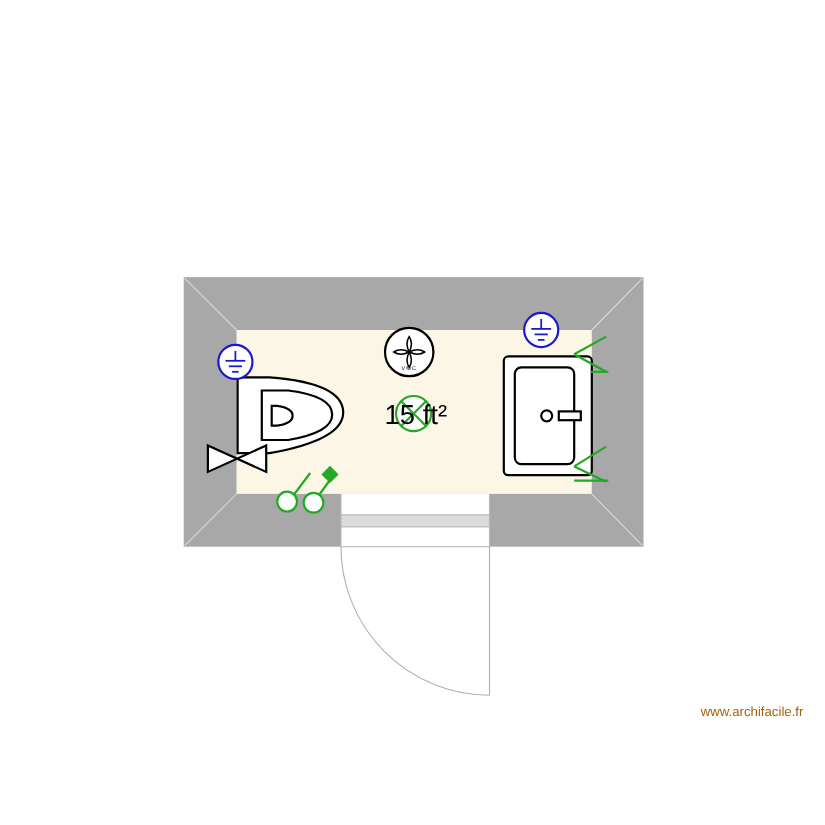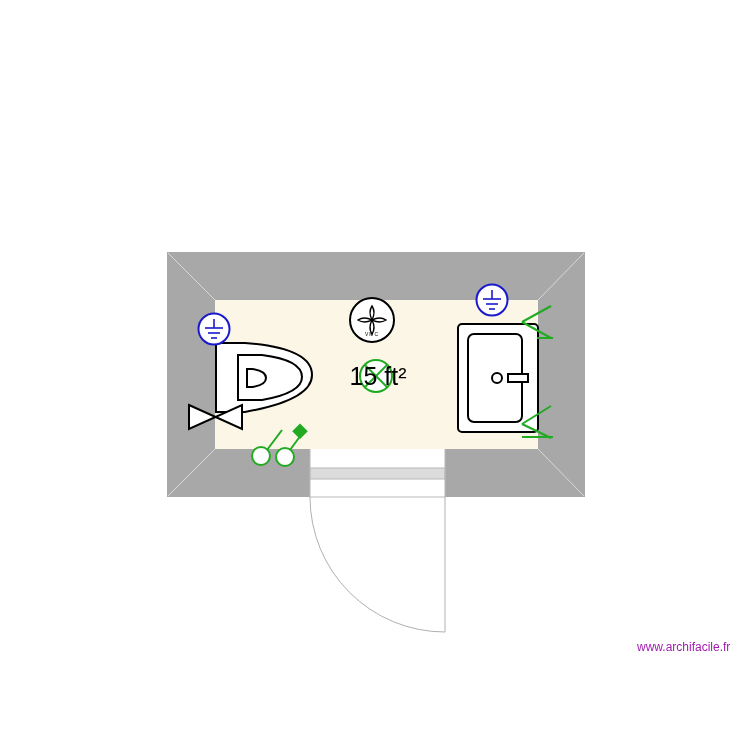--- a/index.html
+++ b/index.html
@@ -1,18 +1,18 @@
 <!DOCTYPE html>
 <html><head>
   <meta charset="utf-8">
   <style>
     html, body { margin: 0; padding: 0; background: #ffffff; }
     body { width: 750px; height: 750px; position: relative; overflow: hidden; font-family: "Liberation Sans", sans-serif; }
     #plan { position: absolute; left: 0; top: 0; }
-    .watermark { position: absolute; left: 637px; top: 640px; font-size: 12px; color: #a21caf; font-family: "Liberation Sans", sans-serif; }
+    .watermark { position: absolute; left: 637px; top: 640px; font-size: 12px; color: #a16207; font-family: "Liberation Sans", sans-serif; }
     .area-label { font-family: "Liberation Sans", sans-serif; }
   </style>
 </head>
 <body>
 
 <svg id="plan" width="750" height="750" viewBox="0 0 750 750">
 
   <g>
     <rect x="167" y="252" width="418" height="245" fill="#a8a8a8"></rect>
     <rect x="215" y="300" width="323" height="149" fill="#fbf6e6"></rect>

